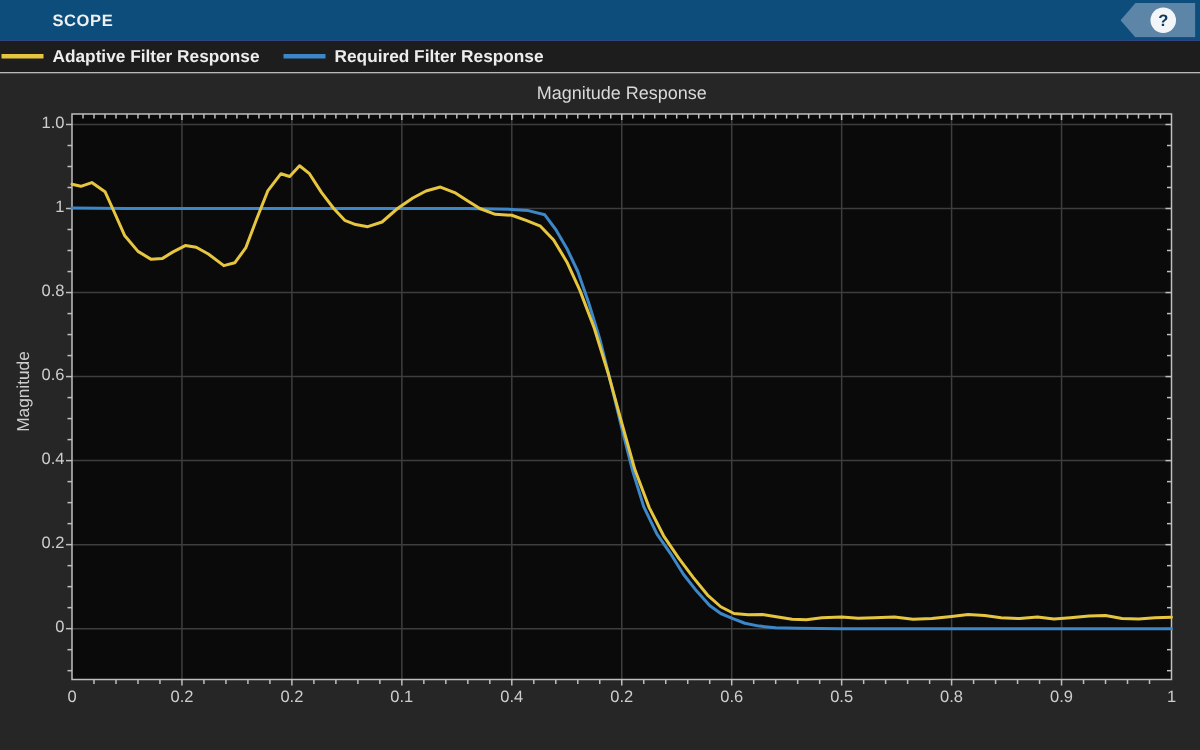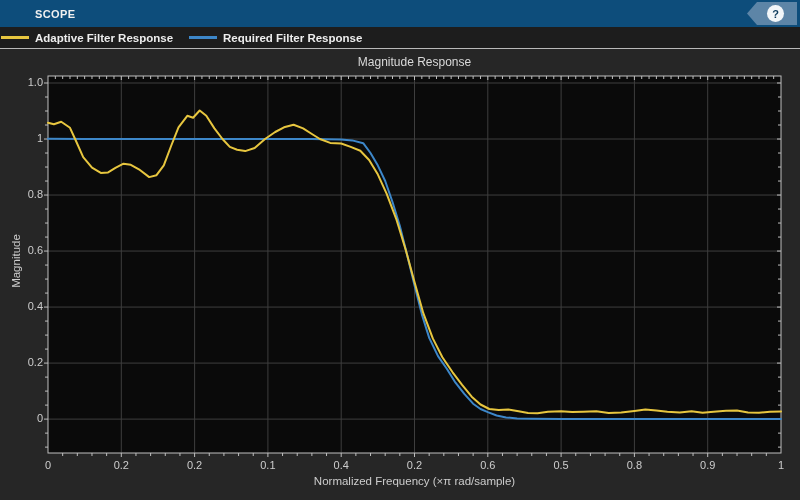--- a/index.html
+++ b/index.html
@@ -278,21 +278,20 @@
         <line x1="48" y1="48.006686478454725" x2="45" y2="48.006686478454725" stroke="#bfbfbf" stroke-width="1"></line>
         <line x1="781" y1="48.006686478454725" x2="778" y2="48.006686478454725" stroke="#bfbfbf" stroke-width="1"></line>
         <line x1="48" y1="34.002228826151594" x2="44" y2="34.002228826151594" stroke="#bfbfbf" stroke-width="1"></line>
         <line x1="781" y1="34.002228826151594" x2="777" y2="34.002228826151594" stroke="#bfbfbf" stroke-width="1"></line>
         <rect x="48" y="27" width="733" height="377" fill="none" stroke="#bfbfbf" stroke-width="1"></rect>
         <polyline points="48.0,89.7 84.7,90.0 121.3,90.0 157.9,90.0 194.6,90.0 231.3,90.0 267.9,90.0 311.9,90.0 341.2,90.6 352.2,91.4 363.2,94.2 370.5,104.0 377.9,116.6 385.2,132.0 392.5,153.0 399.8,176.8 407.2,206.3 414.5,236.2 421.8,265.1 429.2,288.9 438.0,307.1 446.8,319.7 455.5,333.7 464.3,344.9 473.1,354.7 480.5,360.0 487.8,363.1 496.6,366.5 506.1,368.4 517.1,369.5 531.8,369.8 561.1,370.1 597.8,370.1 634.4,370.1 671.0,370.1 707.7,370.1 744.4,370.1 781.0,370.1" fill="none" stroke="#3d87c9" stroke-width="2" stroke-linejoin="round" stroke-linecap="round"></polyline>
         <polyline points="48.0,73.8 53.9,75.2 61.2,72.7 70.0,78.8 75.1,90.0 83.2,108.2 92.0,118.6 100.8,123.9 108.1,123.4 115.4,118.9 123.5,114.7 130.8,115.8 138.9,120.3 149.2,128.1 156.5,126.2 163.8,116.3 171.1,97.0 178.5,78.3 187.3,66.8 193.1,68.7 199.7,61.5 206.3,66.8 214.4,79.4 222.5,90.0 229.8,97.9 237.1,100.7 245.2,102.1 254.7,99.0 265.0,90.0 275.2,83.0 284.0,78.3 293.6,75.7 303.1,79.4 311.9,85.0 319.9,90.0 330.2,93.9 341.2,94.5 350.7,97.9 360.3,101.8 369.1,111.0 377.9,125.6 386.6,144.6 396.2,169.8 405.7,200.7 414.5,232.9 423.3,264.2 432.8,289.4 442.4,308.2 452.6,323.3 462.1,335.9 471.7,347.7 480.5,355.5 489.3,360.0 498.8,360.9 508.3,360.6 518.6,362.3 528.1,363.9 537.6,364.2 547.9,362.8 561.1,362.3 572.1,363.1 583.1,362.8 596.3,362.3 608.7,363.9 621.2,363.4 634.4,362.0 645.4,360.6 656.4,361.4 667.4,362.8 679.8,363.4 691.6,362.3 702.6,363.7 713.6,362.8 726.0,361.7 737.0,361.4 748.0,363.4 759.0,363.7 770.0,362.8 781.0,362.5" fill="none" stroke="#e7c63f" stroke-width="2" stroke-linejoin="round" stroke-linecap="round"></polyline>
       </svg>
     <div class="chart-title">Magnitude Response</div>
     <div class="ylabel">Magnitude</div>
-    <div class="xlabel">Normalized Frequency (×π rad/sample)</div>
   <div class="xtick" style="left: 28px;">0</div>
       <div class="xtick" style="left: 101.3px;">0.2</div>
       <div class="xtick" style="left: 174.6px;">0.2</div>
       <div class="xtick" style="left: 247.9px;">0.1</div>
       <div class="xtick" style="left: 321.2px;">0.4</div>
       <div class="xtick" style="left: 394.5px;">0.2</div>
       <div class="xtick" style="left: 467.8px;">0.6</div>
       <div class="xtick" style="left: 541.1px;">0.5</div>
       <div class="xtick" style="left: 614.4px;">0.8</div>
       <div class="xtick" style="left: 687.7px;">0.9</div>

